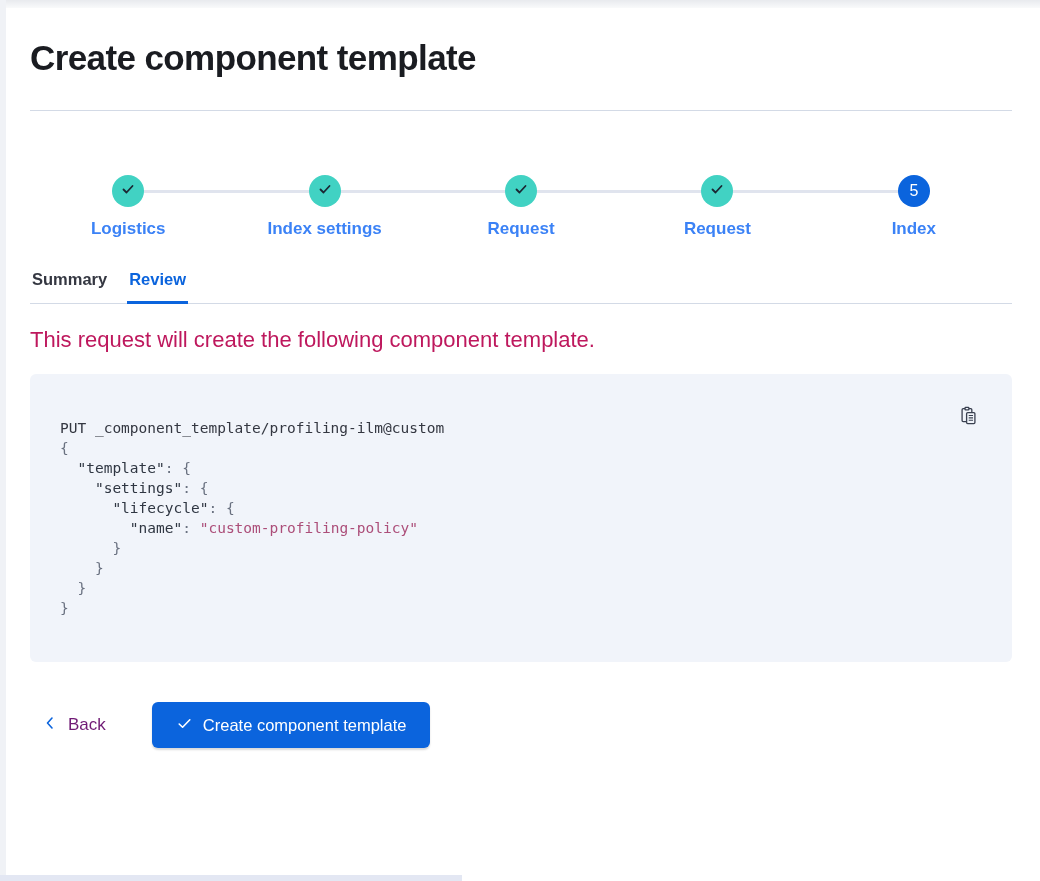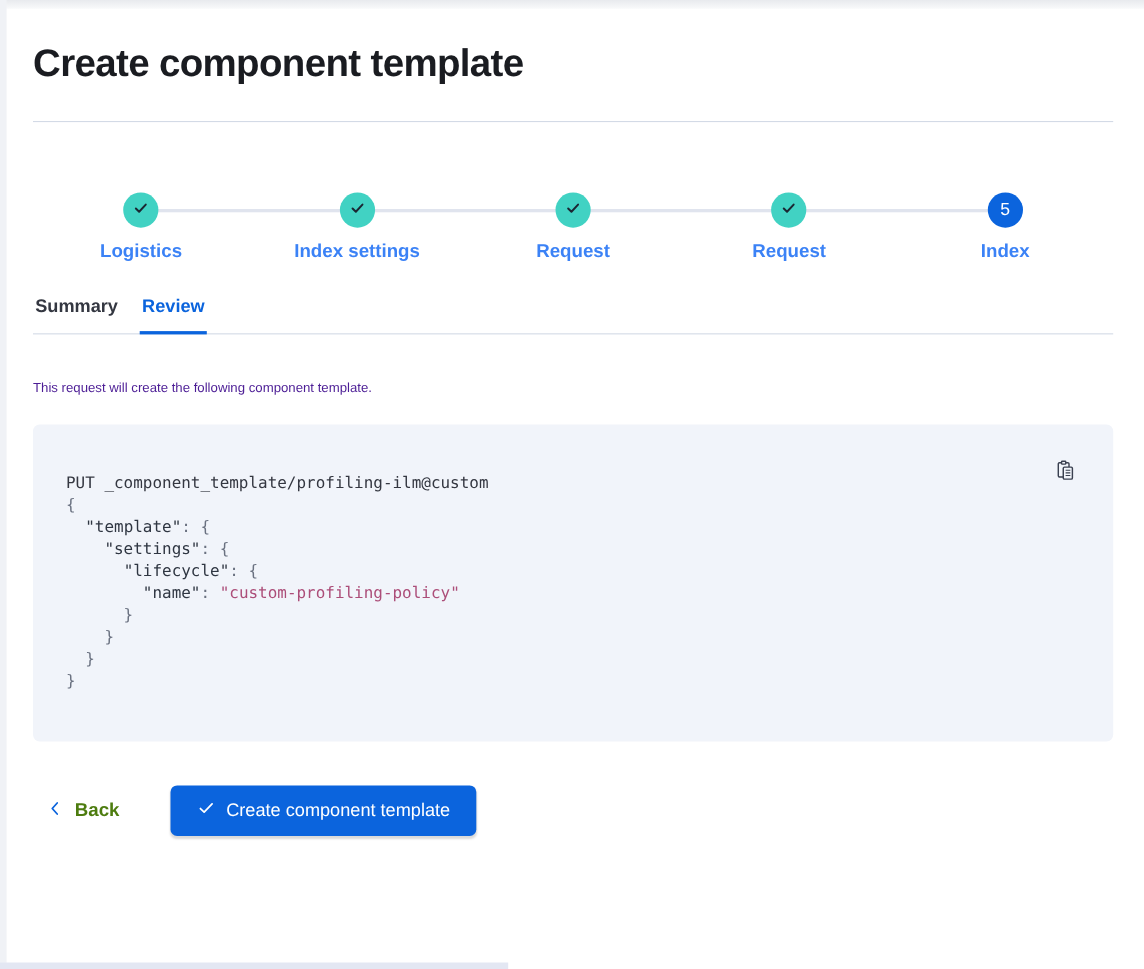--- a/index.html
+++ b/index.html
@@ -41,42 +41,42 @@
   }
 
   
   .tabs { display:flex; gap:18px; margin-top:31px; border-bottom:1px solid #d3dae6; }
   .tab { padding:0 2px 14px; font-size:16.5px; font-weight:700; color:#343741;
          cursor:pointer; position:relative; }
   .tab.selected { color:#0b64dd; }
   .tab.selected::after { content:""; position:absolute; left:0; right:0; bottom:-1px;
                          height:3px; background:#0b64dd; }
 
-  .request-description { margin-top:36px; font-size:12px; line-height:24px; color:#4c1d95; }
+  .request-description { margin-top:24px; font-size:22px; line-height:24px; color:#be185d; }
 
   
   .code-block {
     margin-top:22px; background:#f1f4fa; border-radius:6px;
     padding:44px 30px; position:relative; min-height:256px;
   }
   .code {
     font-family:"DejaVu Sans Mono", monospace;
     font-size:14.5px; line-height:20px; white-space:pre; color:#343741;
   }
   .tok-plain  { color:#343741; }
   .tok-key    { color:#2f3642; }
   .tok-punct  { color:#6a7180; }
   .tok-string { color:#ac4e79; }
   .copy-btn { position:absolute; top:32px; right:34px; background:none; border:none;
               padding:0; cursor:pointer; line-height:0; }
 
   
   .footer { display:flex; align-items:center; margin-top:40px; padding-left:12px; }
-  .back-link { display:flex; align-items:center; gap:10px; color:#4d7c0f;
-               font-size:17px; font-weight:700; background:none; border:none;
+  .back-link { display:flex; align-items:center; gap:10px; color:#701a75;
+               font-size:17px; font-weight:400; background:none; border:none;
                padding:0; cursor:pointer; font-family:inherit; }
   .create-btn {
     margin-left:46px; display:flex; align-items:center; gap:10px;
     background:#0b64dd; color:#ffffff; border:none; border-radius:6px;
     height:46px; padding:0 24px; font-size:16.5px; font-weight:500;
     cursor:pointer; font-family:inherit; box-shadow:0 2px 2px rgba(0,0,0,0.15);
   }
 </style>
 </head>
 <body>

